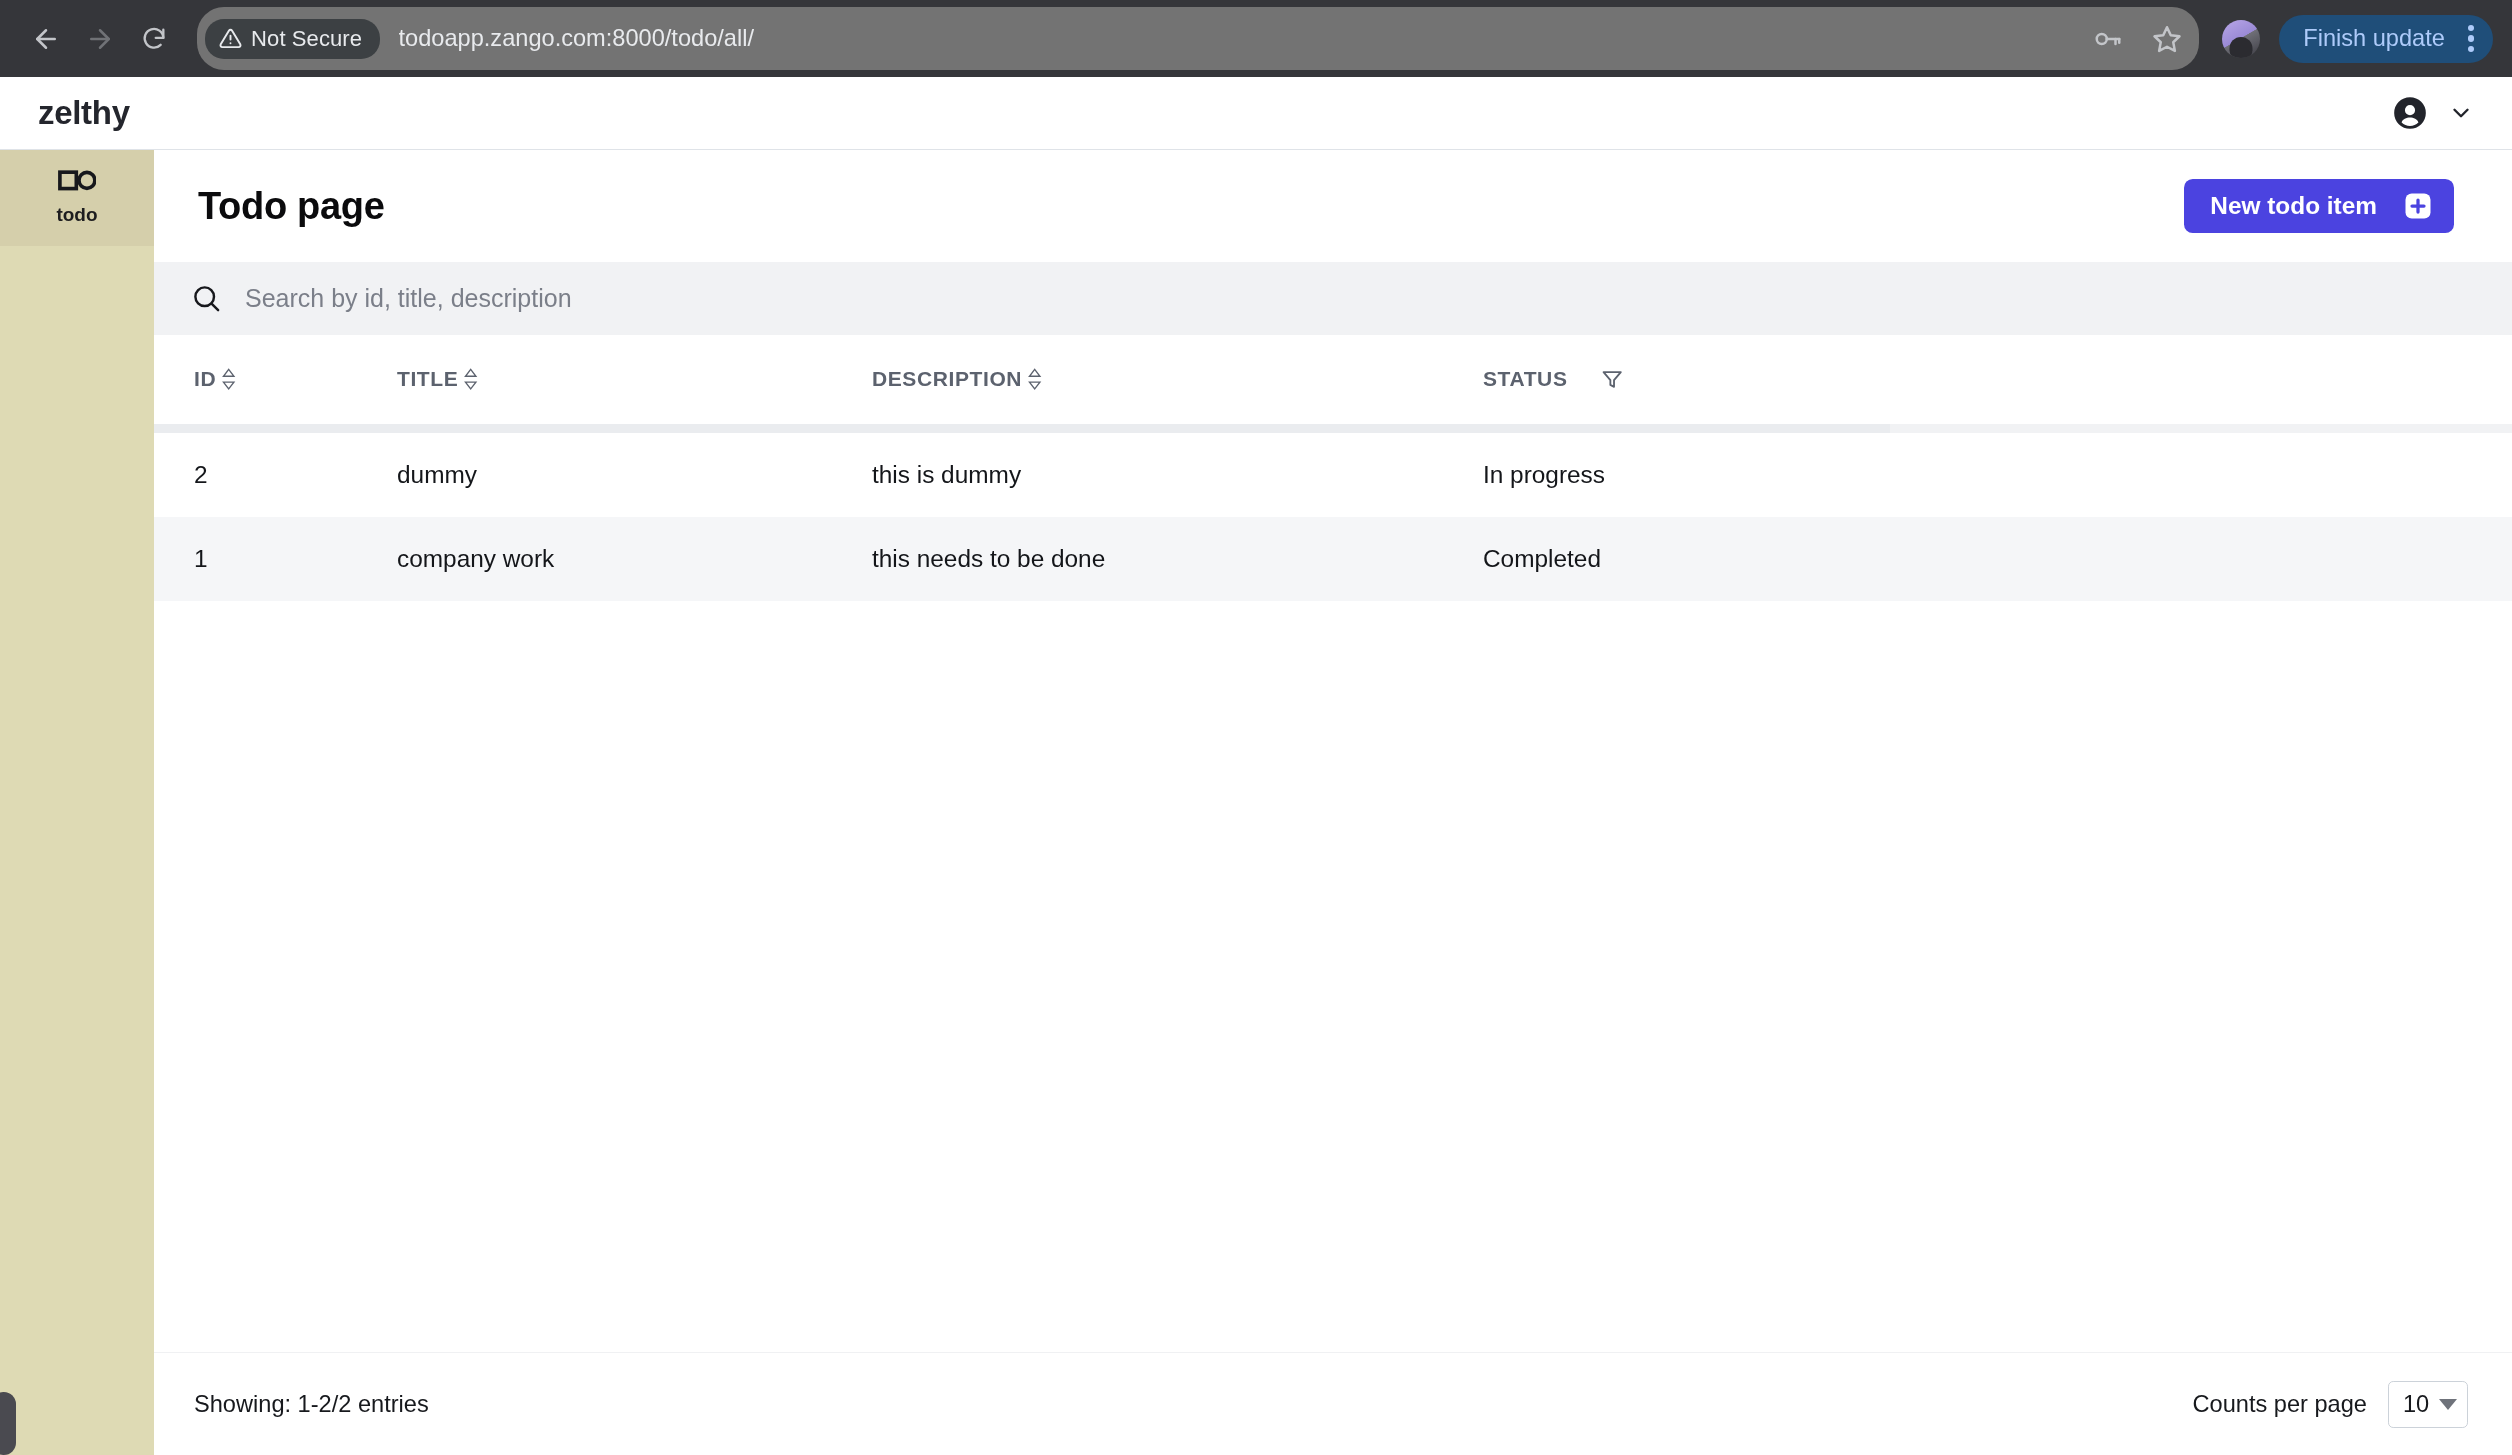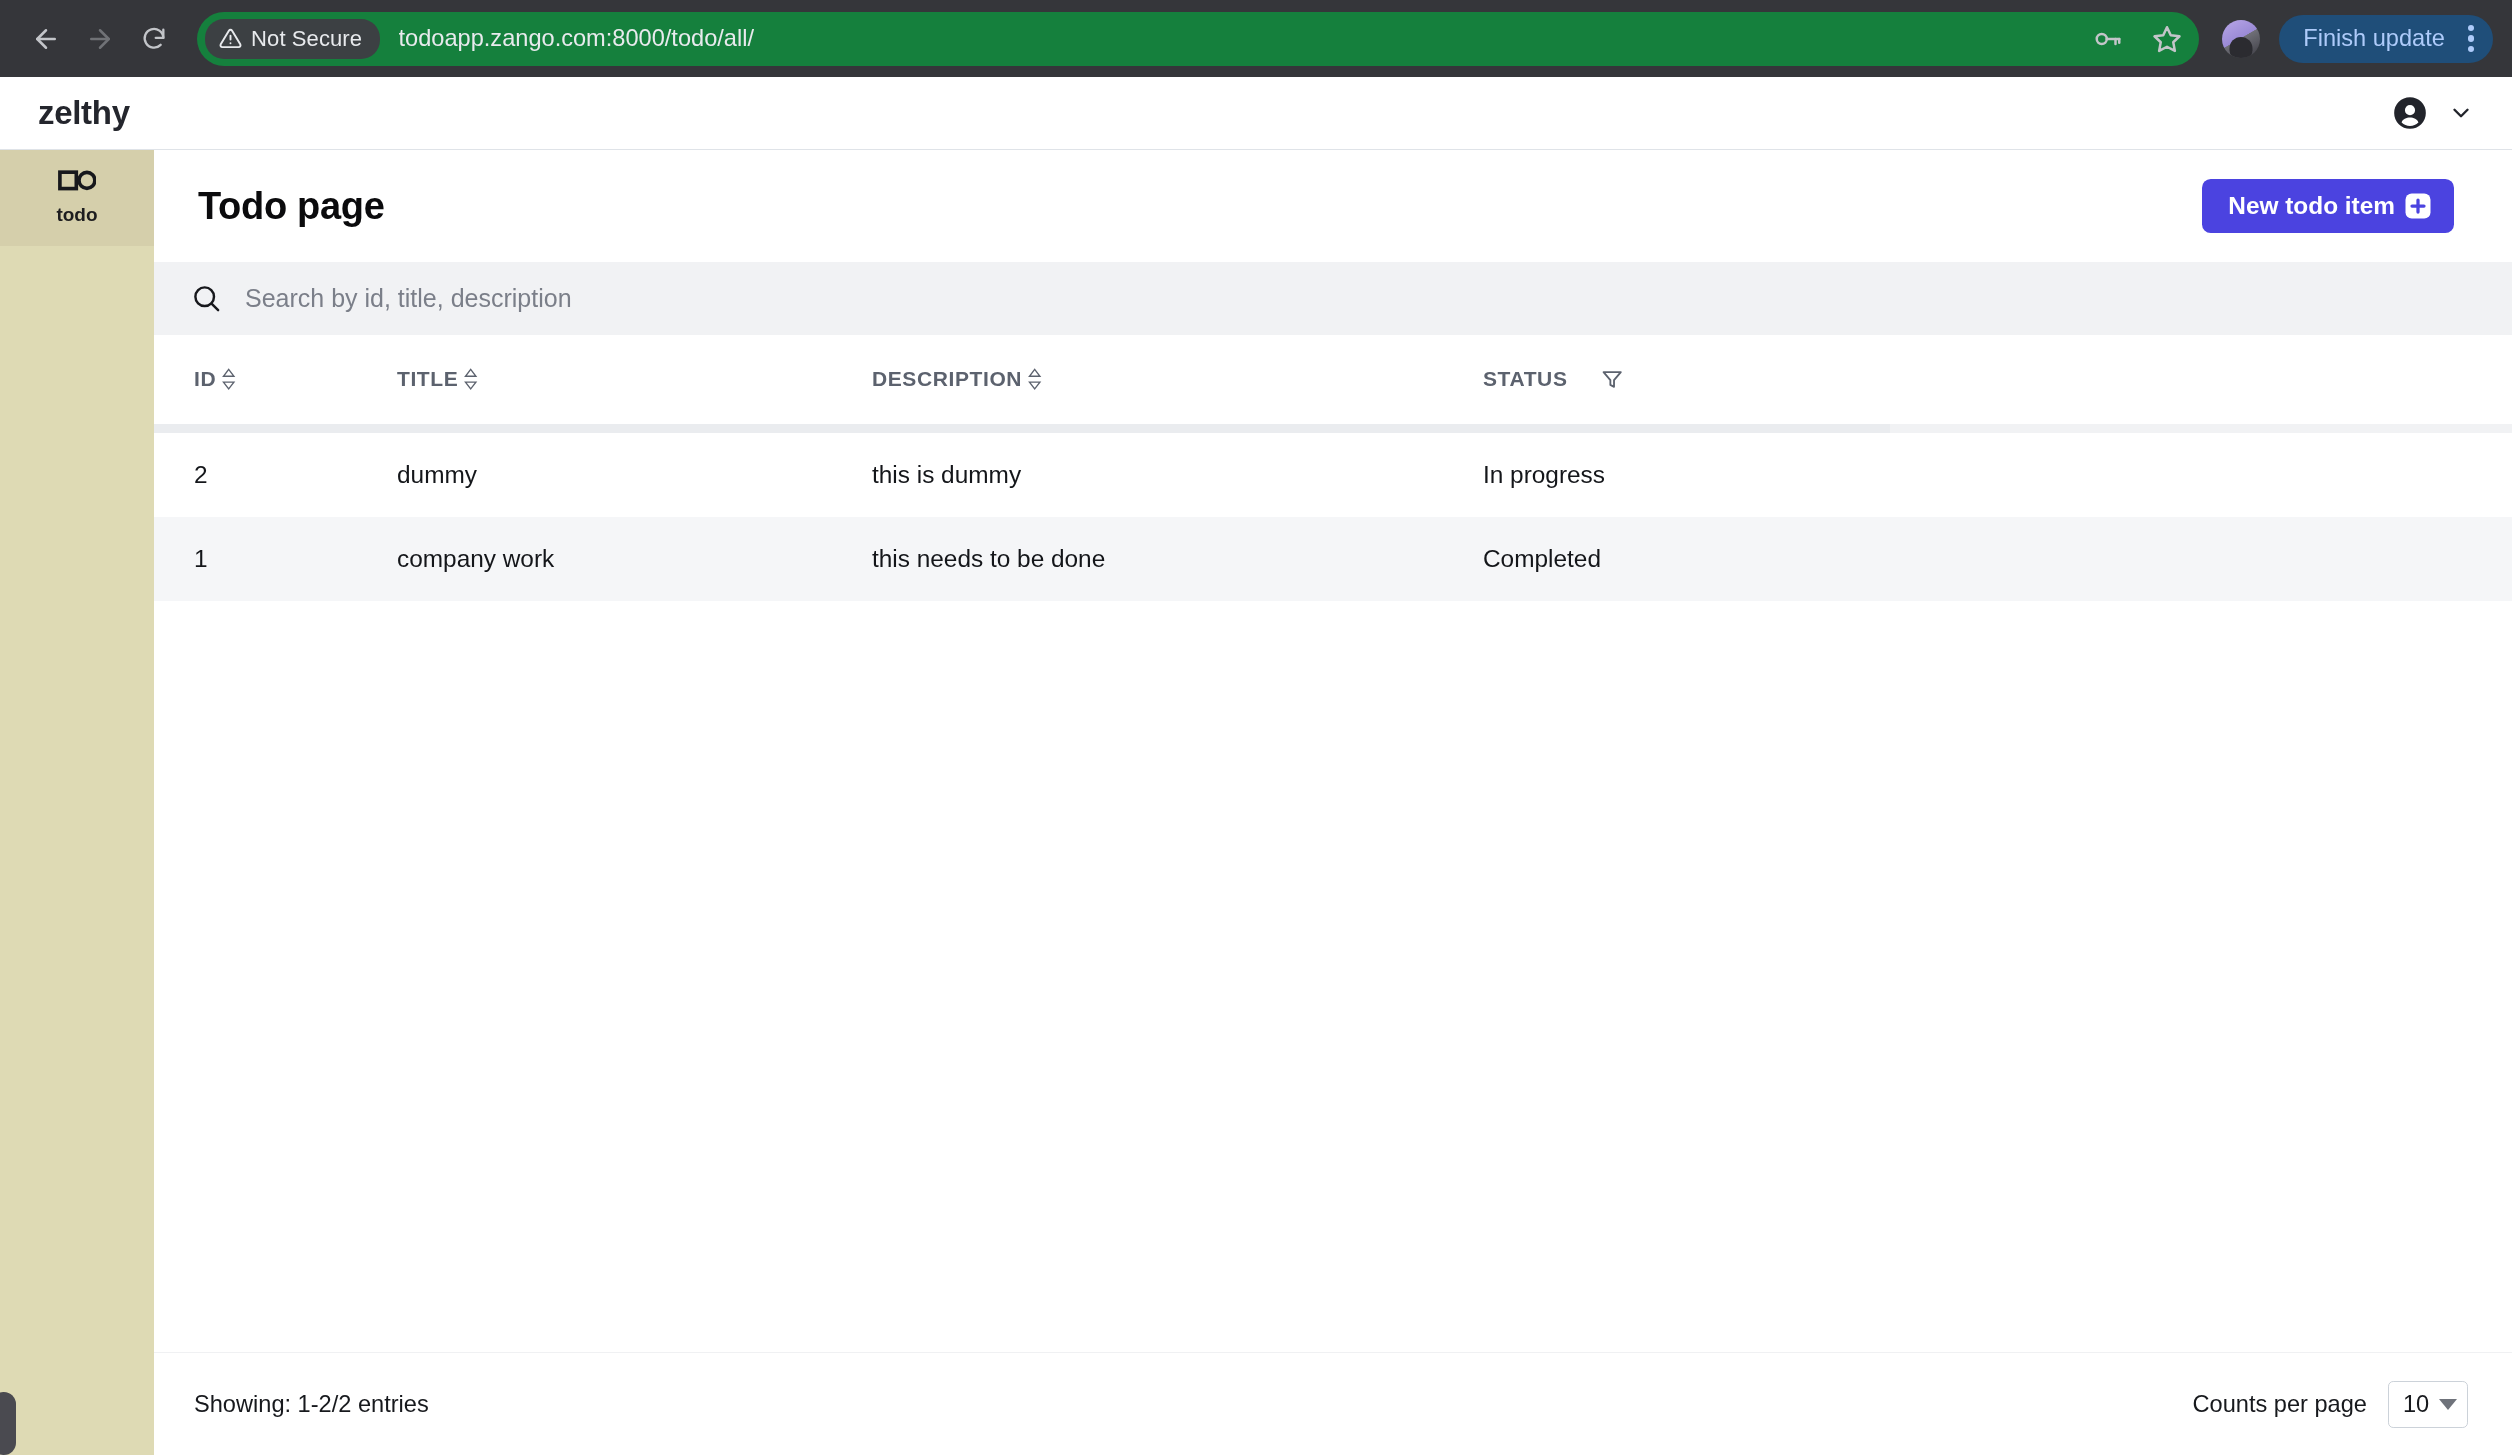--- a/index.html
+++ b/index.html
@@ -23,22 +23,22 @@
   }
   .nav-btn {
     width: 54px; height: 54px;
     display: flex; align-items: center; justify-content: center;
     border-radius: 50%;
     flex: 0 0 auto;
   }
   .nav-btn svg { display: block; }
   .omnibox {
     flex: 1 1 auto;
-    height: 54px;
-    background: #15803d;
+    height: 63px;
+    background: #737373;
     border-radius: 27px;
     margin-left: 15.7px;
     margin-right: 15.7px;
     display: flex;
     align-items: center;
     padding-left: 8.7px;
     min-width: 0;
   }
   .not-secure-chip {
     display: flex;
@@ -199,21 +199,21 @@
     color: #ffffff;
     border: none;
     border-radius: 8.7px;
     height: 54px;
     padding: 0 21px 0 26px;
     font-size: 24.4px;
     font-weight: bold;
     font-family: "Liberation Sans", sans-serif;
     display: flex;
     align-items: center;
-    gap: 8px;
+    gap: 26px;
     cursor: pointer;
     white-space: nowrap;
   }
 
   
   .search-row {
     height: 73px;
     background: #f1f2f4;
     display: flex;
     align-items: center;

